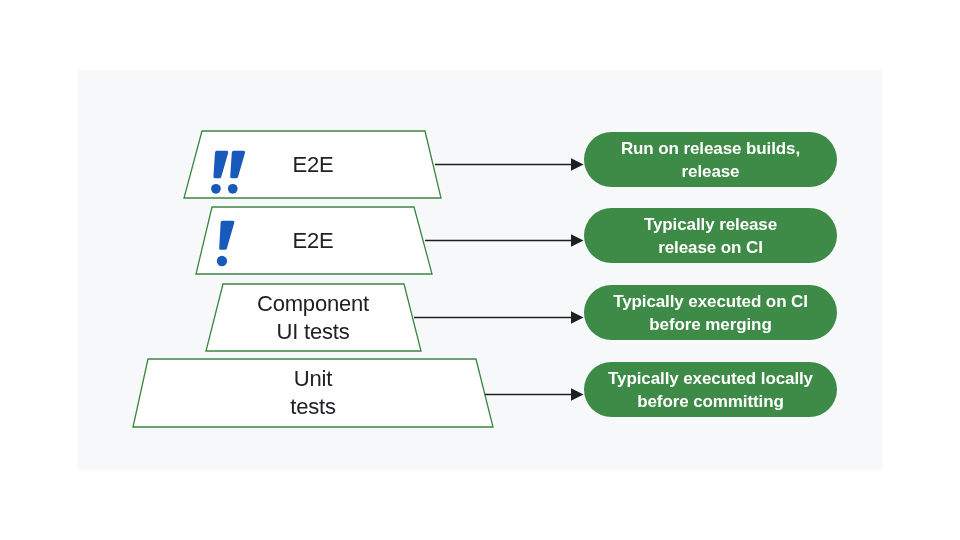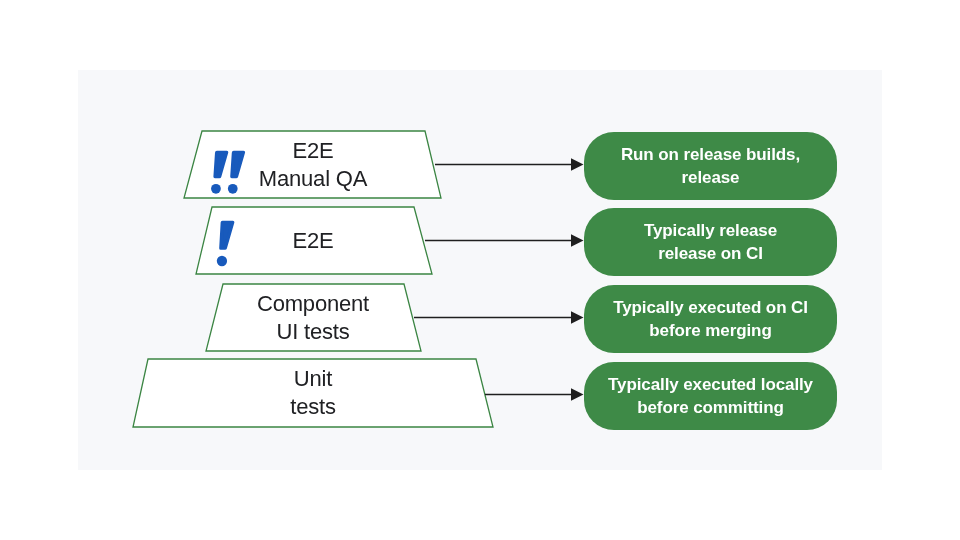--- a/index.html
+++ b/index.html
@@ -28,21 +28,21 @@
     position:absolute;left:75px;width:320px;
     display:flex;flex-direction:column;justify-content:center;align-items:center;
     text-align:center;color:var(--title_text,#202124);
     font-size:22px;line-height:28px;letter-spacing:-0.2px;
   }
   .label-r1{top:61px;height:67px;}
   .label-r2{top:137px;height:67px;}
   .label-r3{top:214px;height:67px;}
   .label-r4{top:289px;height:68px;}
   .pill{
-    position:absolute;left:506px;width:253px;height:68px;border-radius:30px;
+    position:absolute;left:506px;width:253px;height:55px;border-radius:30px;
     background:var(--green,#3e8a47);
     display:flex;flex-direction:column;justify-content:center;align-items:center;
     text-align:left;color:var(--note_text,#ffffff);
     font-size:17px;line-height:23px;font-weight:600;letter-spacing:-0.1px;
   }
   .pill-r1{top:62px;}
   .pill-r2{top:138px;}
   .pill-r3{top:215px;}
   .pill-r4{top:292px;}
   .excl{position:absolute;}
@@ -72,21 +72,20 @@
     <polygon class="trap" points="70,289 398,289 415,357 55,357"></polygon>
 
     <line class="arrow-line" x1="357" y1="94.5" x2="494" y2="94.5" marker-end="url(#ah)"></line>
     <line class="arrow-line" x1="347" y1="170.5" x2="494" y2="170.5" marker-end="url(#ah)"></line>
     <line class="arrow-line" x1="336" y1="247.5" x2="494" y2="247.5" marker-end="url(#ah)"></line>
     <line class="arrow-line" x1="407" y1="324.5" x2="494" y2="324.5" marker-end="url(#ah)"></line>
   </svg>
 
   <div class="layer-label label-r1">
     <div>E2E</div>
-    <div>Manual QA</div>
   </div>
   <div class="layer-label label-r2">
     <div>E2E</div>
   </div>
   <div class="layer-label label-r4">
     <div>Unit</div>
     <div>tests</div>
   </div>
   <div class="layer-label label-r3">
     <div>Component</div>

